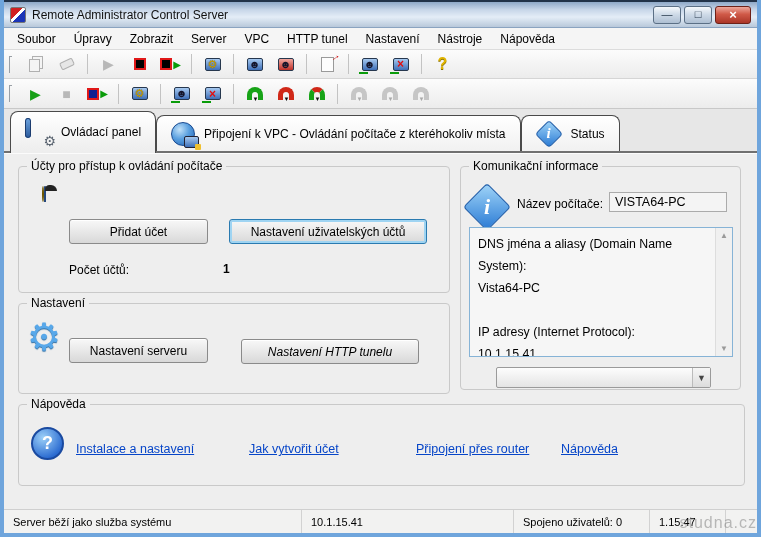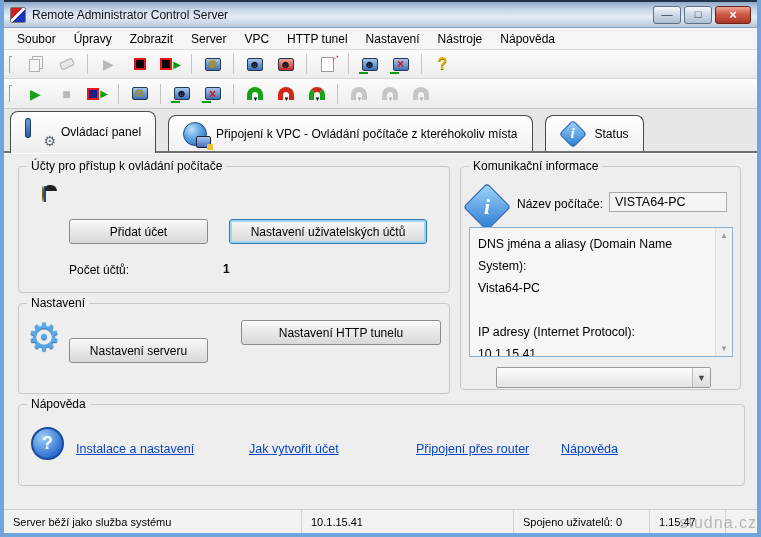--- a/index.html
+++ b/index.html
@@ -61,21 +61,21 @@
   .a-red { border-color:#d02818; }
   .a-mix { border-color:#d02818; border-left-color:#17a317; border-right-color:#17a317; }
   .a-dis { border-color:#c6c6c6; }
   .a-dis::after { color:#aaa; }
 
   
   .tabrow { height:44px; flex:0 0 44px; background:#e7e7e7; display:flex; align-items:flex-end; padding-left:6px;
             border-bottom:2px solid #707070; }
   .tab { display:flex; align-items:center; gap:9px; background:linear-gradient(#ffffff,#f1f1f1);
          border:1px solid #4a4a4a; border-bottom:none; border-radius:8px 8px 0 0; height:36px; padding:0 14px;
-         margin-right:12px; white-space:nowrap; }
+         margin-right:0; white-space:nowrap; }
   .tab.active { height:42px; margin-bottom:-2px; z-index:2; background:linear-gradient(#ffffff,#ededed); padding-bottom:2px; }
   .t1icon { width:27px; height:22px; position:relative; }
   .t1icon .frame { width:25px; height:18px; background:linear-gradient(#6aa0dc,#2c5c9e); border:1px solid #1c3c6e;
                    border-radius:3px; padding:2px; }
   .t1icon .screen { width:100%; height:100%; background:linear-gradient(135deg,#d4e8fb,#5a8fd0); border-radius:2px; }
   .t1icon::after { content:"⚙"; position:absolute; right:-4px; bottom:-6px; font-size:14px; color:#5a6470; text-shadow:0 0 1px #fff; }
   .globe { width:24px; height:24px; border-radius:50%; border:1px solid #1a4a90; position:relative;
            background:radial-gradient(circle at 35% 30%,#c2e1f8,#5aa0e0 45%,#1c5cb0); }
   .globe::after { content:""; position:absolute; right:-5px; bottom:-3px; width:13px; height:10px;
                   background:linear-gradient(#a6c9f0,#3e6fb8); border:1px solid #223; border-radius:2px; }
@@ -107,21 +107,21 @@
   .count-value { position:absolute; left:204px; top:95px; font-weight:bold; }
 
   .person { position:absolute; left:12px; top:20px; width:36px; height:42px; }
   .person .head { width:15px; height:15px; margin-left:11px; border-radius:50%; border:1px solid #6d5600;
                   background:radial-gradient(circle at 35% 30%,#ffe98c,#e8b800); position:relative; }
   .person .head::before { content:""; position:absolute; top:-2px; left:2px; width:12px; height:6px; background:#222;
                           border-radius:6px 8px 0 0; }
   .person .body { width:30px; height:18px; margin-top:-2px; border:1px solid #24477d; border-radius:14px 14px 4px 4px;
                   background:linear-gradient(#9cc0ea,#4a7cc0); }
   .btn-server { left:50px; top:34px; width:139px; }
-  .btn-tunnel { left:222px; top:16px; width:200px; }
+  .btn-tunnel { left:222px; top:35px; width:178px;font-style:italic; }
   .gear-big { position:absolute; left:8px; top:14px; font-size:38px; line-height:1; color:#58a8ea; text-shadow:0 1px 1px #2a6aa0; }
 
   .qcircle { position:absolute; left:12px; top:22px; width:33px; height:33px; border-radius:50%;
              border:2px solid #1a4aa0; color:#fff; font-weight:bold; font-size:18px;
              background:radial-gradient(circle at 35% 30%,#9cd0f8,#2a6ad0 75%);
              display:flex; align-items:center; justify-content:center; }
   .link { position:absolute; top:37px; color:#0645c8; text-decoration:underline; font-size:12.5px; cursor:pointer; }
   .hl0 { left:57px; } .hl1 { left:230px; } .hl2 { left:397px; } .hl3 { left:542px; }
 
   .info-icon { position:absolute; left:6px; top:20px; }

